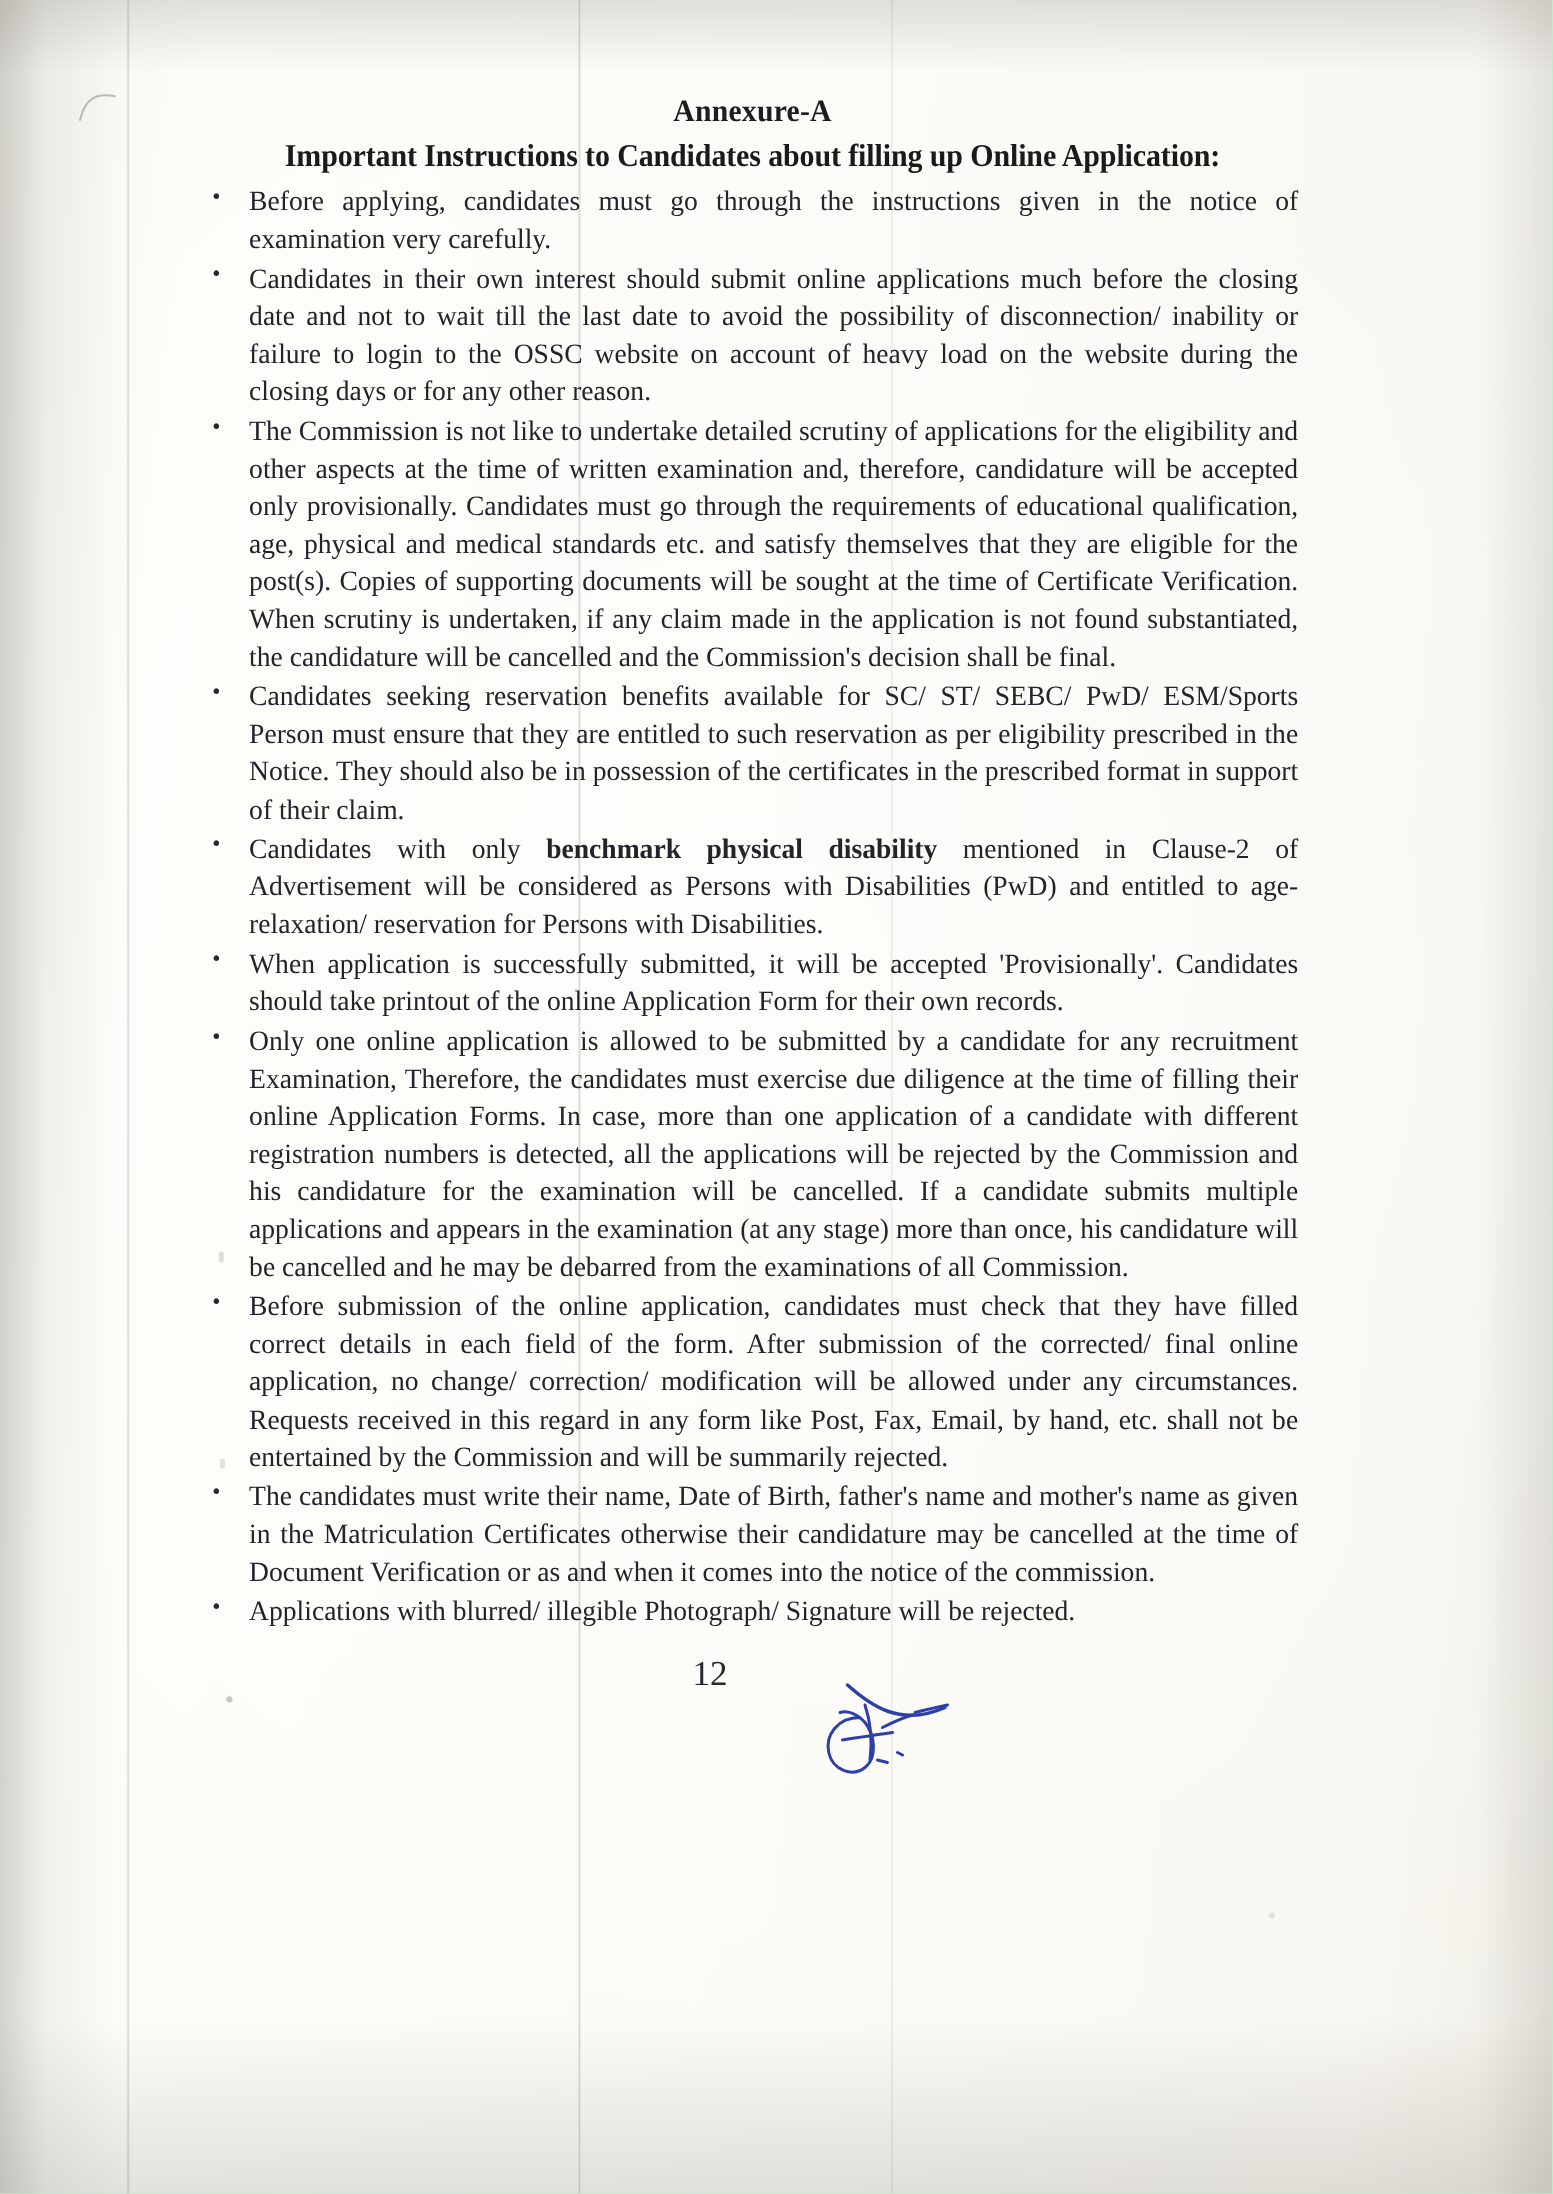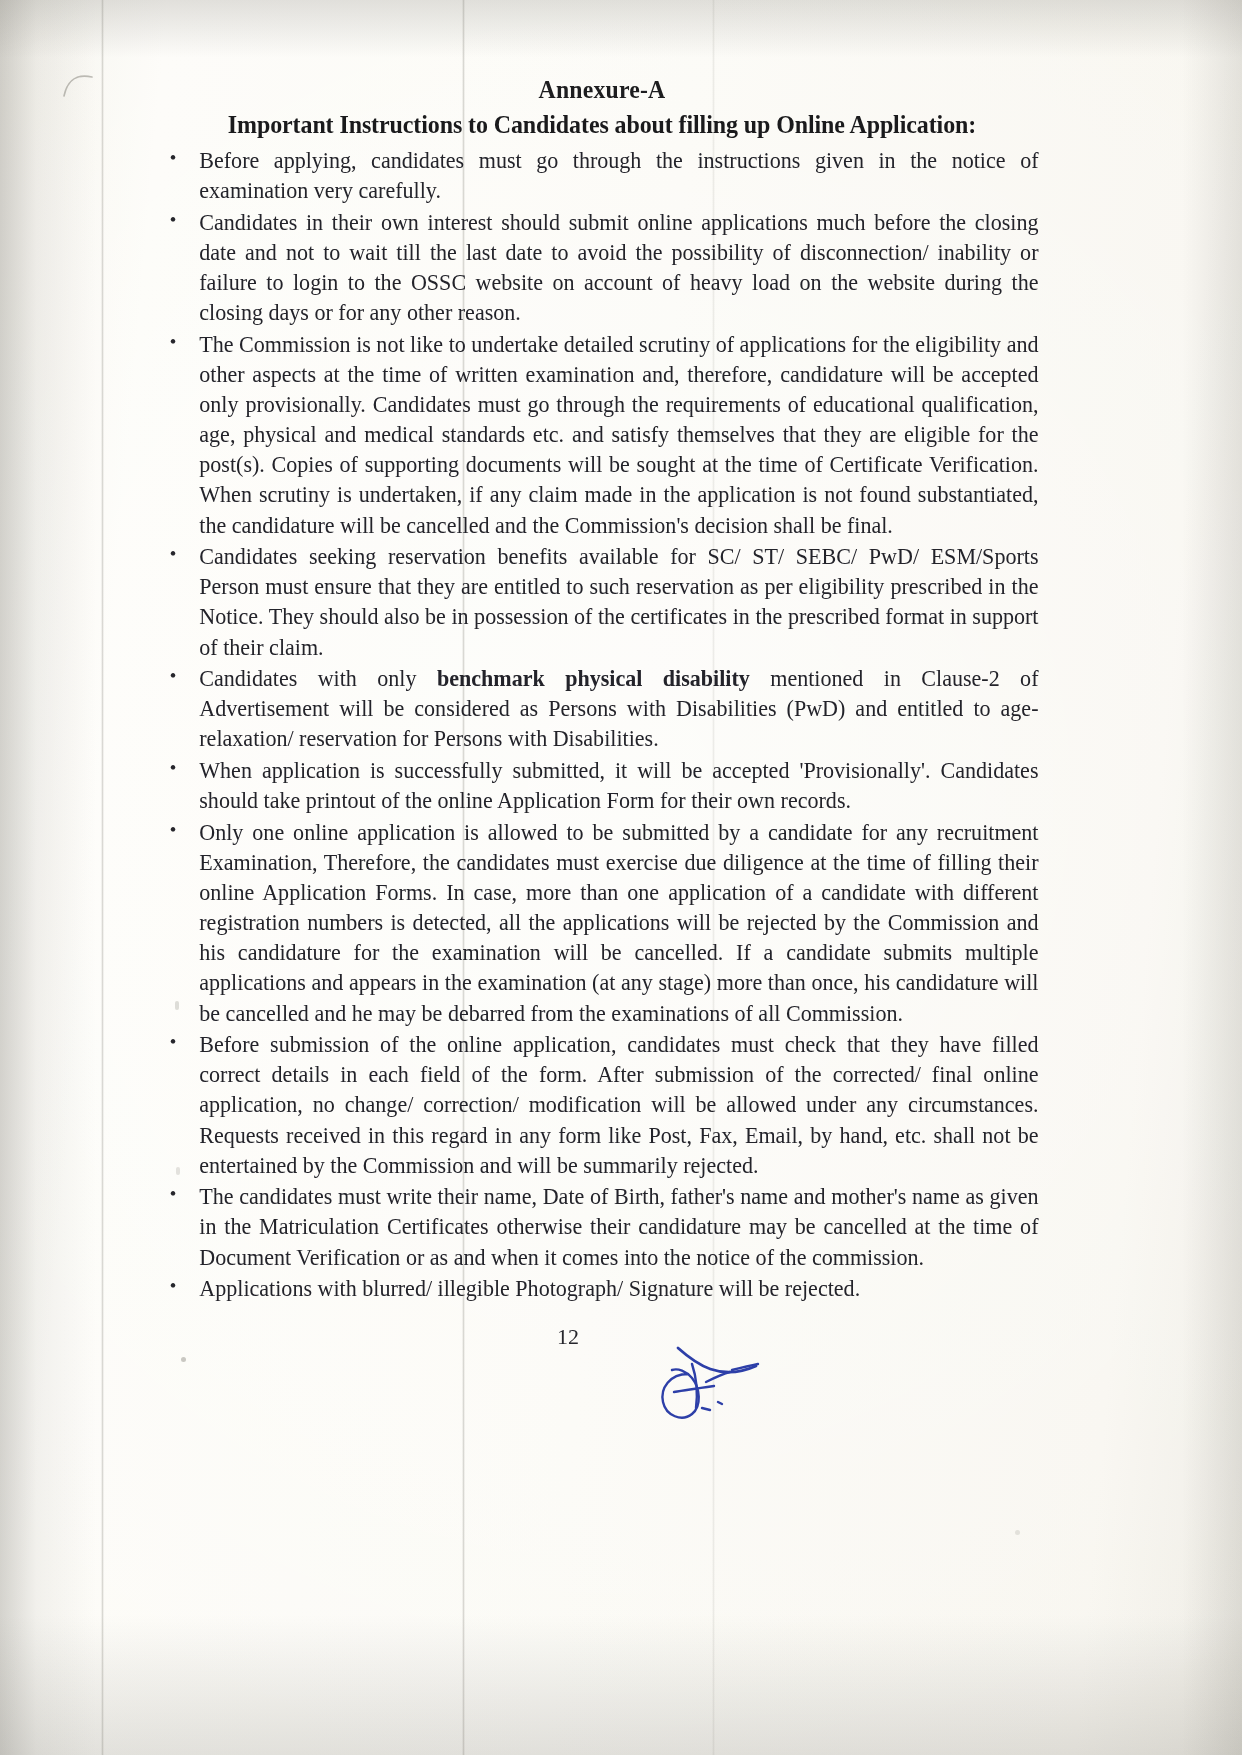--- a/index.html
+++ b/index.html
@@ -146,21 +146,21 @@
   }
 
   .bold-run { font-weight: bold; }
 
   .page-number {
     position: absolute;
     left: 0;
     top: 1324px;
     width: 1136px;
     text-align: center;
-    font-size: 22px;
+    font-size: 28px;
     color: #26262c;
   }
 
   .signature {
     position: absolute;
     left: 648px;
     top: 1330px;
     width: 140px;
     height: 110px;
     pointer-events: none;

